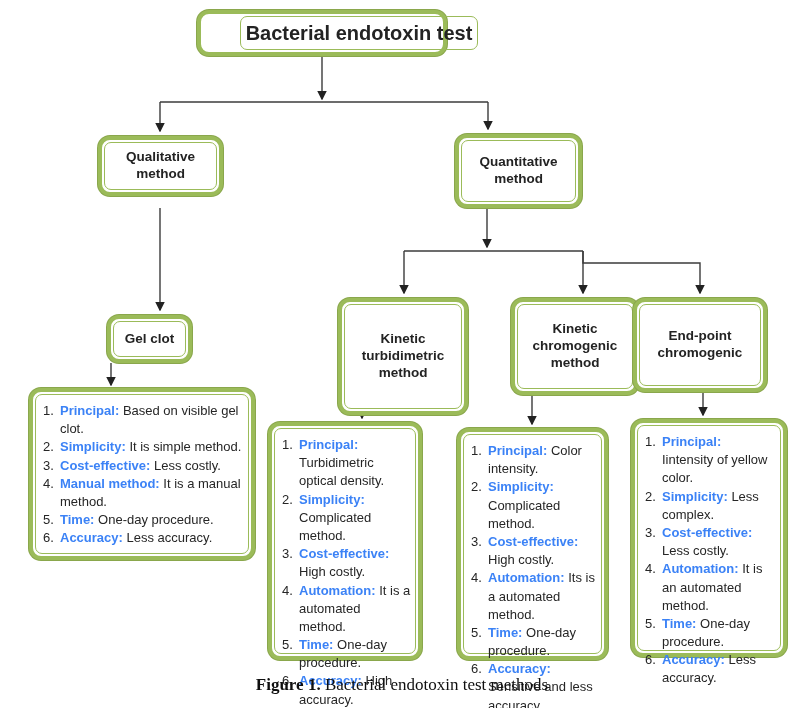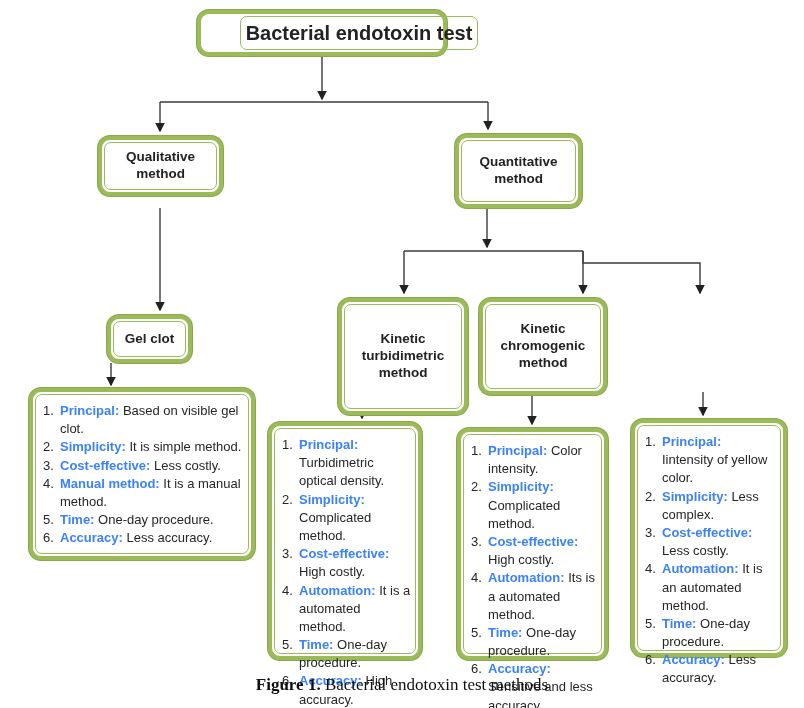--- a/index.html
+++ b/index.html
@@ -88,26 +88,31 @@
       <span>Gel clot</span>
     </div>
   </div>
 
   <div class="gbox" style="left:338px; top:298px; width:130px; height:117px;">
     <div class="gbox-inner">
       <span>Kinetic turbidimetric method</span>
     </div>
   </div>
 
-  <div class="gbox" style="left:479px; top:298px; width:128px; height:97px;">
+  <div class="gbox" style="left:511px; top:298px; width:128px; height:97px;">
     <div class="gbox-inner">
       <span>Kinetic chromogenic method</span>
     </div>
   </div>
 
+  <div class="gbox" style="left:633px; top:298px; width:134px; height:94px;">
+    <div class="gbox-inner">
+      <span>End-point chromogenic</span>
+    </div>
+  </div>
 
   <div class="gbox list" style="left:29px; top:388px; width:226px; height:172px;">
     <div class="gbox-inner">
       <ol class="attrs">
         <li><span class="num">1.</span><b>Principal:</b> <span>Based on visible gel clot.</span></li>
         <li><span class="num">2.</span><b>Simplicity:</b> <span>It is simple method.</span></li>
         <li><span class="num">3.</span><b>Cost-effective:</b> <span>Less costly.</span></li>
         <li><span class="num">4.</span><b>Manual method:</b> <span>It is a manual method.</span></li>
         <li><span class="num">5.</span><b>Time:</b> <span>One-day procedure.</span></li>
         <li><span class="num">6.</span><b>Accuracy:</b> <span>Less accuracy.</span></li>

